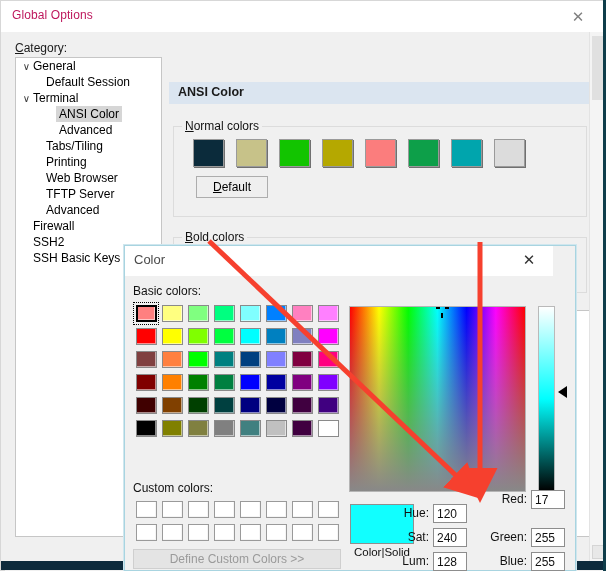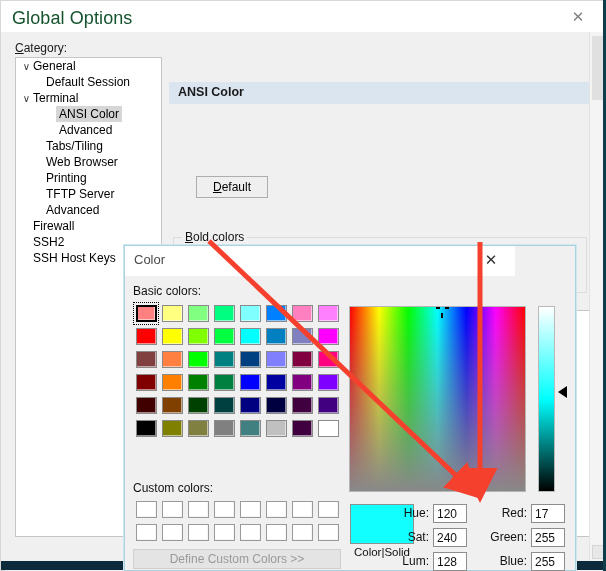--- a/index.html
+++ b/index.html
@@ -23,21 +23,21 @@
     background: #f0f0f0;
     border: 1px solid #d7d7d7;
   }
   .go-titlebar {
     position: absolute; left: 0; top: 0;
     width: 604px; height: 31px;
     background: #ffffff;
   }
   .go-title {
     position: absolute; left: 11px; top: 7px;
-    font-size: 18px; color: #14532d;
+    font-size: 12px; color: #be185d;
     letter-spacing: .1px;
   }
   .go-close {
     position: absolute; right: 6px; top: 3px;
     width: 42px; height: 25px;
     display: flex; align-items: center; justify-content: center;
     font-size: 15px; color: #808080;
     font-family: "DejaVu Sans", sans-serif;
   }
   .go-body {
@@ -176,21 +176,21 @@
   
   .color-dlg {
     position: absolute; left: 124px; top: 245px;
     width: 452px; height: 326px;
     background: #f0f0f0;
     border: 1px solid #a8d4e0;
     box-shadow: 0 0 0 1px #cfe6ee;
   }
   .cd-titlebar {
     position: absolute; left: 0; top: 0;
-    width: 390px; height: 30px;
+    width: 428px; height: 30px;
     background: #ffffff;
   }
   .cd-title {
     position: absolute; left: 9px; top: 6px;
     font-size: 13px; color: #4a4a4a;
   }
   .cd-close {
     position: absolute; right: 4px; top: 2px;
     width: 40px; height: 24px;
     display: flex; align-items: center; justify-content: center;
@@ -315,21 +315,21 @@
     font-size: 12px;
     font-family: "Liberation Sans", sans-serif;
     border: 1px solid #8d8d8d;
     background: #fff;
     padding: 0 3px;
     color: #111;
   }
   #f-hue { left: 308px; top: 228px; }
   #f-sat { left: 308px; top: 252px; }
   #f-lum { left: 308px; top: 276px; }
-  #f-red { left: 406px; top: 228px; border-radius: 9px; }
+  #f-red { left: 406px; top: 214px; border-radius: 9px; }
   #f-grn { left: 406px; top: 252px; }
   #f-blu { left: 406px; top: 276px; }
 
   
   .anno { position: absolute; left: 0; top: 0; width: 606px; height: 571px; pointer-events: none; }
 </style>
 </head>
 <body>
 
 <div id="root">
@@ -345,31 +345,44 @@
 
       <div class="cat-label"><u>C</u>ategory:</div>
 
       <div class="tree" id="tree">
           <div class="tree-row ind0"><span class="chev">∨</span><span class="lbl">General</span></div>
           <div class="tree-row ind1"><span class="chev"></span><span class="lbl">Default Session</span></div>
           <div class="tree-row ind0"><span class="chev">∨</span><span class="lbl">Terminal</span></div>
           <div class="tree-row ind2 sel"><span class="chev"></span><span class="lbl">ANSI Color</span></div>
           <div class="tree-row ind2"><span class="chev"></span><span class="lbl">Advanced</span></div>
           <div class="tree-row ind1"><span class="chev"></span><span class="lbl">Tabs/Tiling</span></div>
+          <div class="tree-row ind1"><span class="chev"></span><span class="lbl">Printing</span></div>
           <div class="tree-row ind1"><span class="chev"></span><span class="lbl">Web Browser</span></div>
-          <div class="tree-row ind1"><span class="chev"></span><span class="lbl">Printing</span></div>
           <div class="tree-row ind1"><span class="chev"></span><span class="lbl">TFTP Server</span></div>
           <div class="tree-row ind1"><span class="chev"></span><span class="lbl">Advanced</span></div>
           <div class="tree-row ind0"><span class="chev"></span><span class="lbl">Firewall</span></div>
           <div class="tree-row ind0"><span class="chev"></span><span class="lbl">SSH2</span></div>
-          <div class="tree-row ind0"><span class="chev"></span><span class="lbl">SSH Host Keys</span></div>
+          <div class="tree-row ind0"><span class="chev"></span><span class="lbl">SSH Basic Keys</span></div>
         </div>
 
       <div class="panel-head">ANSI Color</div>
 
+      <div class="group" id="grp-normal">
+        <div class="group-title"><u>N</u>ormal colors</div>
+        <div class="swatch-row" id="row-normal">
+            <div class="sw" style="background: rgb(11, 43, 59);"></div>
+            <div class="sw" style="background: rgb(199, 194, 137);"></div>
+            <div class="sw" style="background: rgb(18, 196, 0);"></div>
+            <div class="sw" style="background: rgb(181, 168, 0);"></div>
+            <div class="sw" style="background: rgb(251, 125, 125);"></div>
+            <div class="sw" style="background: rgb(13, 159, 73);"></div>
+            <div class="sw" style="background: rgb(0, 165, 173);"></div>
+            <div class="sw" style="background: rgb(220, 220, 220);"></div>
+          </div>
+      </div>
       <div class="btn" id="btn-default"><u>D</u>efault</div>
 
       <div class="group" id="grp-bold">
         <div class="group-title"><u>B</u>old colors</div>
         <div class="swatch-row" id="row-bold">
             <div class="sw" style="background: rgb(26, 232, 232);"></div>
             <div class="sw" style="background: rgb(248, 132, 58);"></div>
             <div class="sw" style="background: rgb(28, 219, 23);"></div>
             <div class="sw" style="background: rgb(247, 234, 26);"></div>
             <div class="sw" style="background: rgb(122, 119, 232);"></div>

